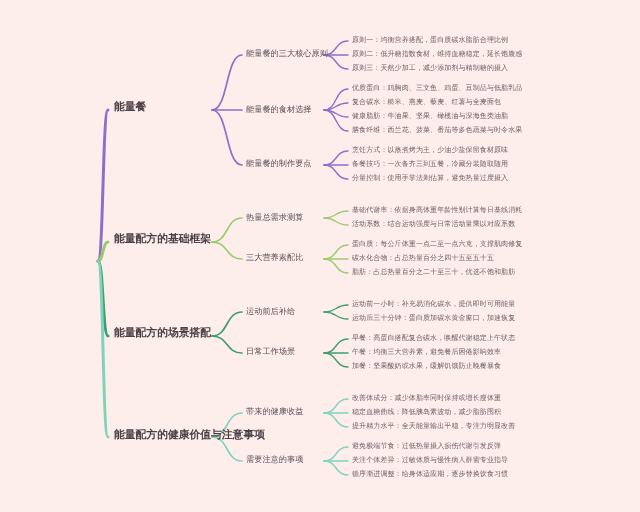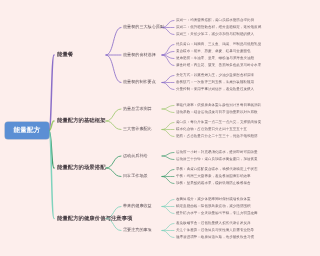--- a/index.html
+++ b/index.html
@@ -86,23 +86,20 @@
         <path d="M 162 206.5 C 168.6 206.5, 167.4 199.5, 174 199.5" stroke="#7fd3bd" stroke-width="0.7" fill="none"></path>
         <path d="M 162 206.5 C 168.6 206.5, 167.4 206.5, 174 206.5" stroke="#7fd3bd" stroke-width="0.7" fill="none"></path>
         <path d="M 162 206.5 C 168.6 206.5, 167.4 213.5, 174 213.5" stroke="#7fd3bd" stroke-width="0.7" fill="none"></path>
         <path d="M 106 218.5 C 114.25 218.5, 112.75 230.5, 121 230.5" stroke="#7fd3bd" stroke-width="0.85" fill="none"></path>
         <path d="M 162 230.5 C 168.6 230.5, 167.4 223.5, 174 223.5" stroke="#7fd3bd" stroke-width="0.7" fill="none"></path>
         <path d="M 162 230.5 C 168.6 230.5, 167.4 230.5, 174 230.5" stroke="#7fd3bd" stroke-width="0.7" fill="none"></path>
         <path d="M 162 230.5 C 168.6 230.5, 167.4 237.5, 174 237.5" stroke="#7fd3bd" stroke-width="0.7" fill="none"></path>
       </g>
   </svg>
 
-  <div class="node root">
-    <span>能量配方</span>
-  </div>
 
   <div id="labels">
       <div class="node b1" style="left: 57px; top: 50.5px;">能量餐</div>
       <div class="node b2" style="left: 123px; top: 24px;">能量餐的三大核心原则</div>
       <div class="node leaf" style="left: 176px; top: 17.5px;">原则一：均衡营养搭配，蛋白质碳水脂肪合理比例</div>
       <div class="node leaf" style="left: 176px; top: 24.5px;">原则二：低升糖指数食材，维持血糖稳定，延长饱腹感</div>
       <div class="node leaf" style="left: 176px; top: 31.5px;">原则三：天然少加工，减少添加剂与精制糖的摄入</div>
       <div class="node b2" style="left: 123px; top: 51.5px;">能量餐的食材选择</div>
       <div class="node leaf" style="left: 176px; top: 41.5px;">优质蛋白：鸡胸肉、三文鱼、鸡蛋、豆制品与低脂乳品</div>
       <div class="node leaf" style="left: 176px; top: 48.5px;">复合碳水：糙米、燕麦、藜麦、红薯与全麦面包</div>

